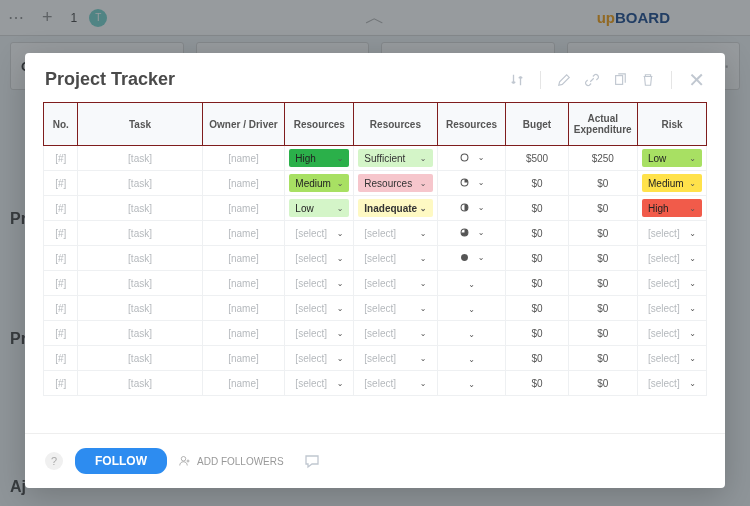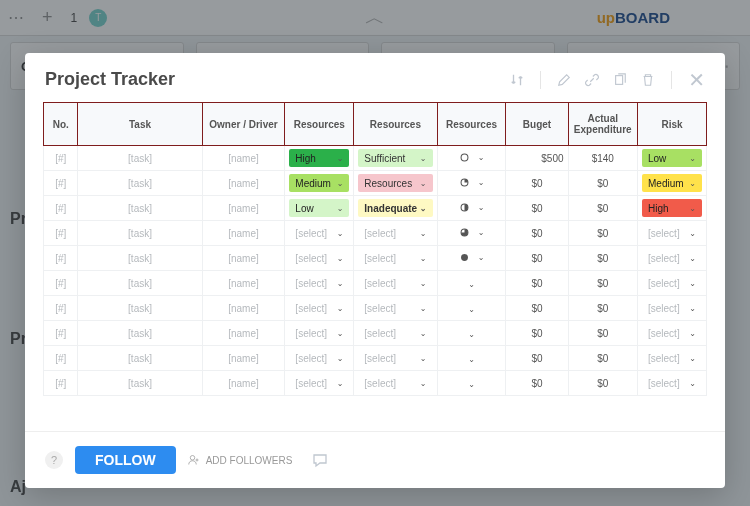--- a/index.html
+++ b/index.html
@@ -46,21 +46,21 @@
 .risk-Low { background: #a8e063; color:#222;}
 .risk-Medium { background: #ffe24b; color:#222;}
 .risk-High { background: #f15b4a; color:#222;}
 .prog { display:inline-flex; align-items:center; gap:8px; justify-content:center; width:100%;}
 .prog svg { width:11px; height:11px;}
 .prog .arr { font-size:8px; color:#555;}
 
 .modal-footer { display:flex; align-items:center; padding: 14px 20px; border-top:1px solid #eee; gap:12px;}
 .owner-q { width:18px;height:18px;border-radius:50%;background:#f0f0f0;color:#aaa;font-size:11px;display:flex;align-items:center;justify-content:center;}
 .owner-txt { font-size:11px; color:#aaa; flex:1;}
-.follow-btn { background:#2d8cf0; color:#fff; border:none; border-radius:4px; padding:6px 20px; font-size:14px; font-weight:600; cursor:pointer;}
+.follow-btn { background:#2d8cf0; color:#fff; border:none; border-radius:11px; padding:6px 20px; font-size:12px; font-weight:600; cursor:pointer;}
 .add-follow { font-size:10px; color:#999; display:flex; align-items:center; gap:6px; cursor:pointer;}
 .comment-icn { color:#c0c7d0; margin-left:8px;}
 
 .col-no{width:5%}.col-task{width:18%}.col-own{width:12%}.col-pri{width:10%}.col-res{width:10%}.col-prog{width:10%}.col-bug{width:9%}.col-act{width:10%}.col-risk{width:10%}
 </style>
 </head>
 <body>
 
 <div class="bg-app">
   <div class="bg-topbar">
@@ -152,22 +152,22 @@
                   <span>Sufficient</span>
                   <span class="arr">⌄</span>
                 </div>
               </td>
               <td><span class="prog">
                   <svg viewBox="0 0 16 16">
                     <circle cx="8" cy="8" r="5" fill="none" stroke="#555" stroke-width="1.5"></circle>
                   </svg>
                   <span class="arr">⌄</span>
                 </span></td>
-              <td style="color: rgb(85, 85, 85); text-align: right;">$500</td>
-              <td style="color: rgb(85, 85, 85);">$140</td>
+              <td style="color: rgb(85, 85, 85);">$500</td>
+              <td style="color: rgb(85, 85, 85);">$250</td>
               <td>
                 <div class="cell-sel risk-Low">
                   <span>Low</span>
                   <span class="arr">⌄</span>
                 </div>
               </td>
             </tr>
             <tr>
               <td>[#]</td>
               <td>[task]</td>

